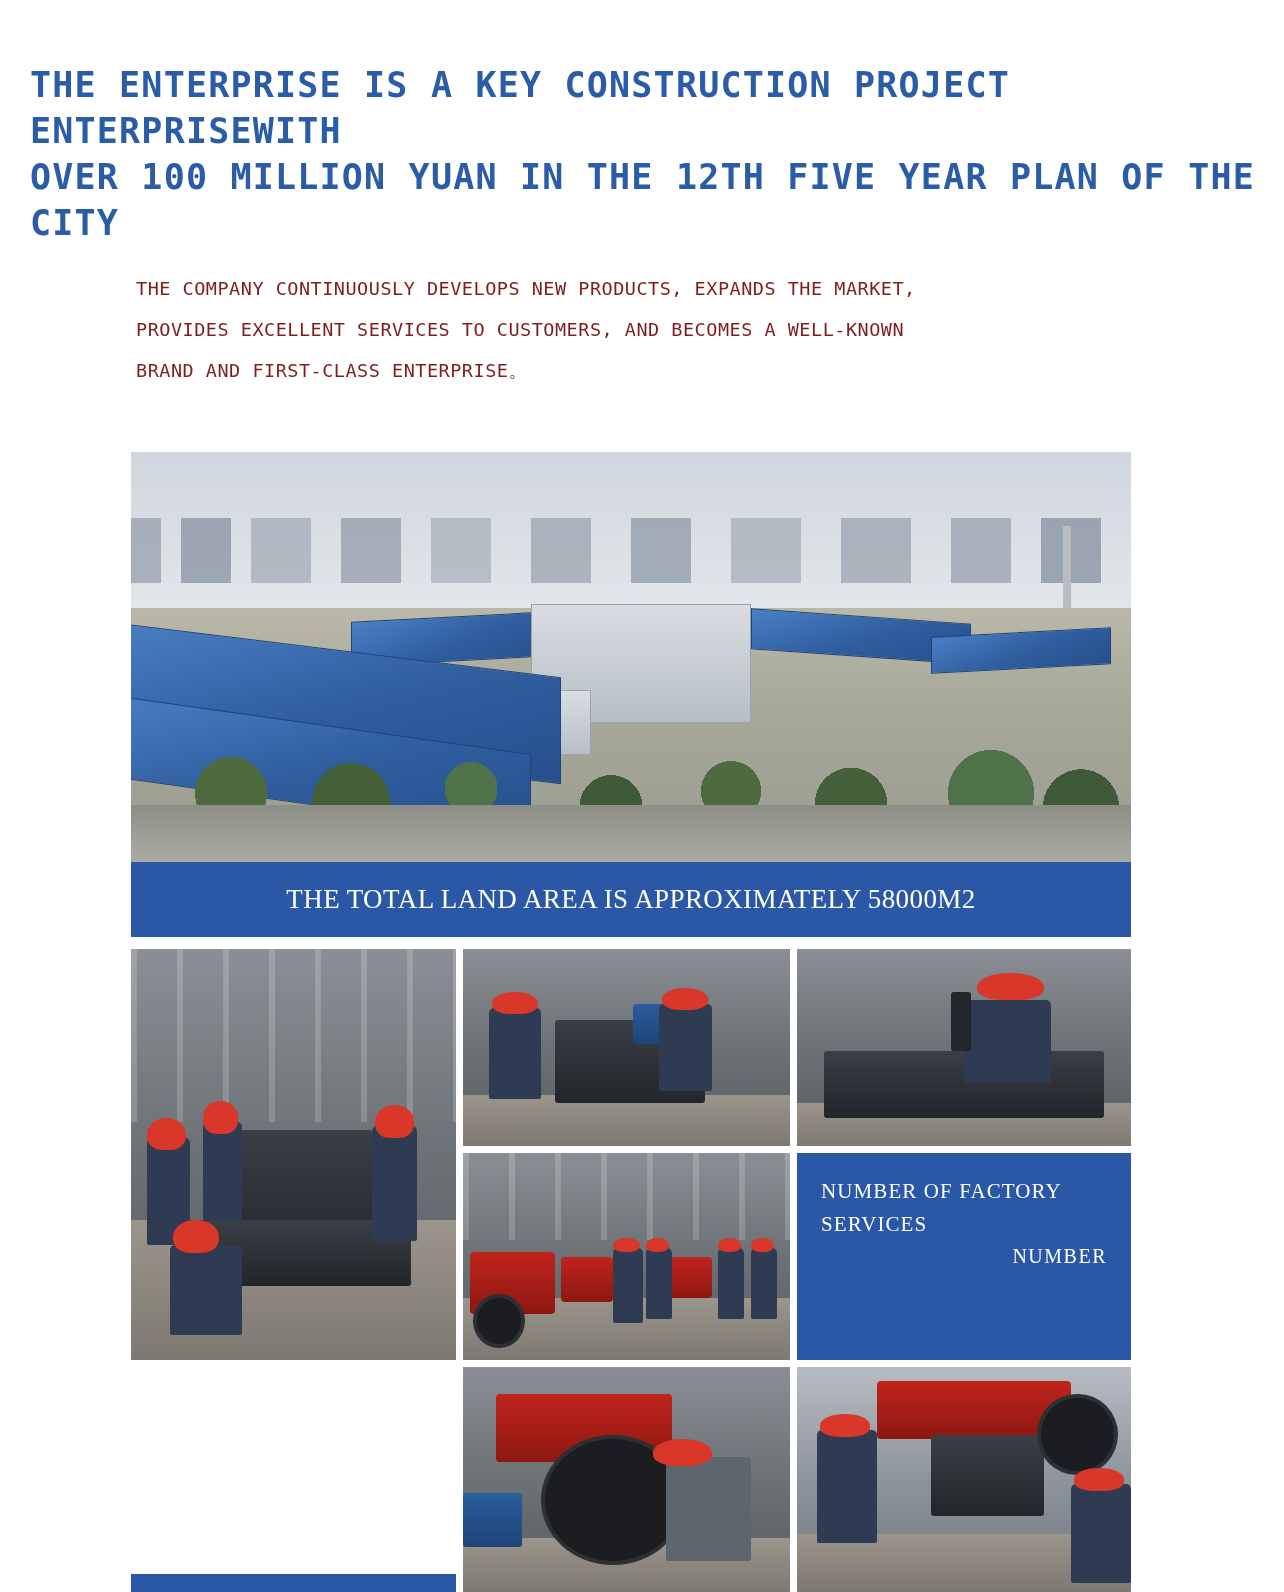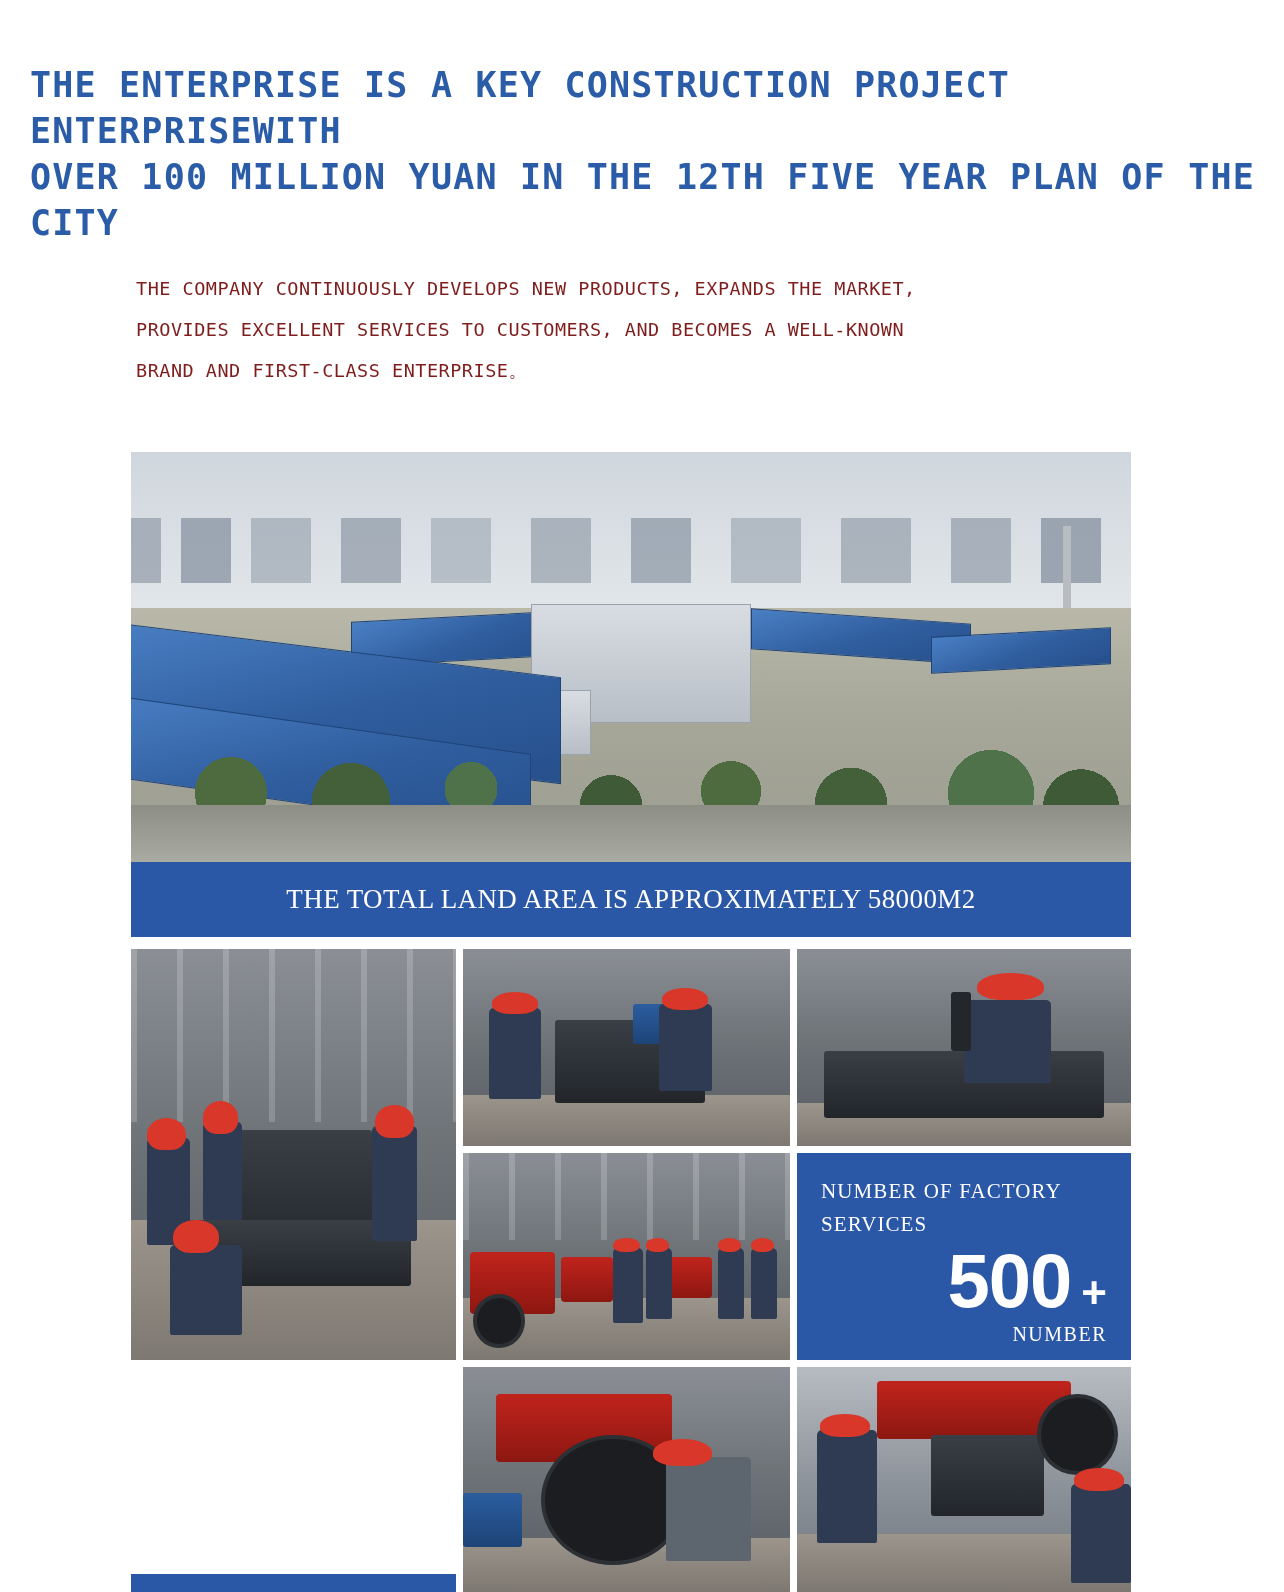--- a/index.html
+++ b/index.html
@@ -322,24 +322,20 @@
       <div class="worker" style="left:56%;top:46%;width:8%;height:34%;"></div>
       <div class="helmet" style="left:56%;top:41%;width:7%;height:7%;"></div>
       <div class="worker" style="left:78%;top:46%;width:8%;height:34%;"></div>
       <div class="helmet" style="left:78%;top:41%;width:7%;height:7%;"></div>
       <div class="worker" style="left:88%;top:46%;width:8%;height:34%;"></div>
       <div class="helmet" style="left:88%;top:41%;width:7%;height:7%;"></div>
     </div>
 
     <div class="cell stat-employees stat">
       <div class="stat-label">NUMBER OF FACTORY SERVICES</div>
-      <div class="stat-row">
-        <span class="stat-value">500</span>
-        <span class="stat-plus">+</span>
-      </div>
       <div class="stat-unit">NUMBER</div>
     </div>
 
     <div class="cell stat-engineer stat">
       <div class="stat-label">SENIOR ENGINEER</div>
 
     </div>
 
     <div class="cell r4b">
       <div class="ws-bg"></div>

